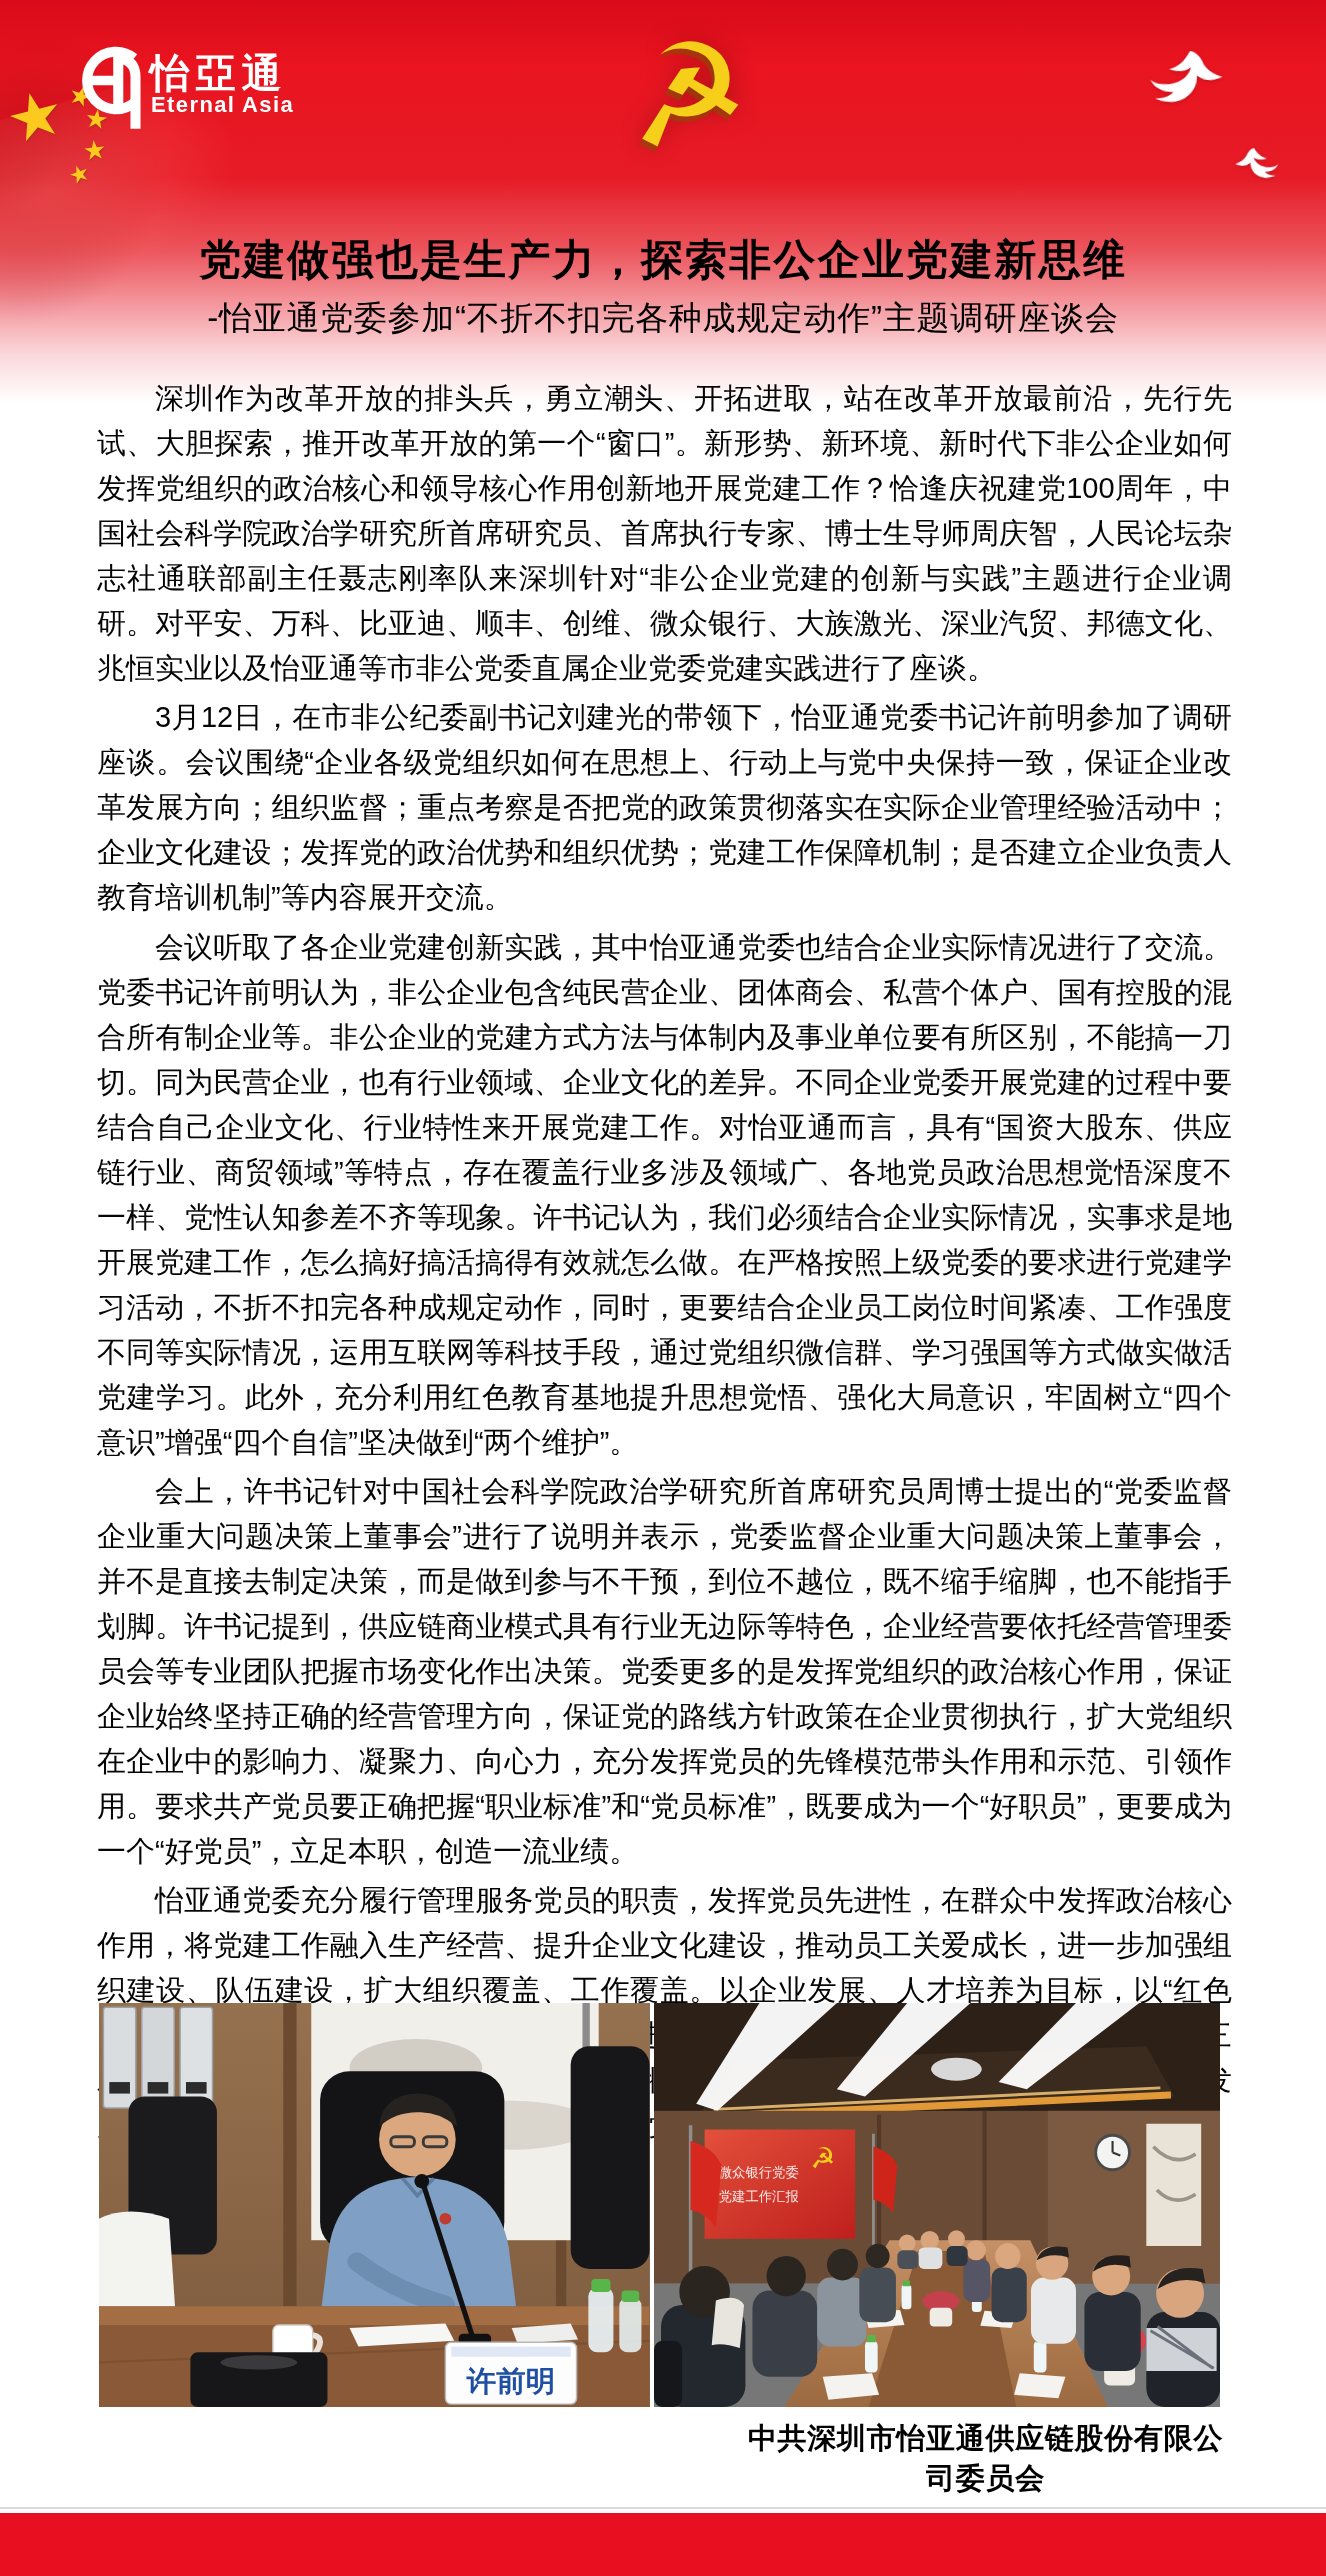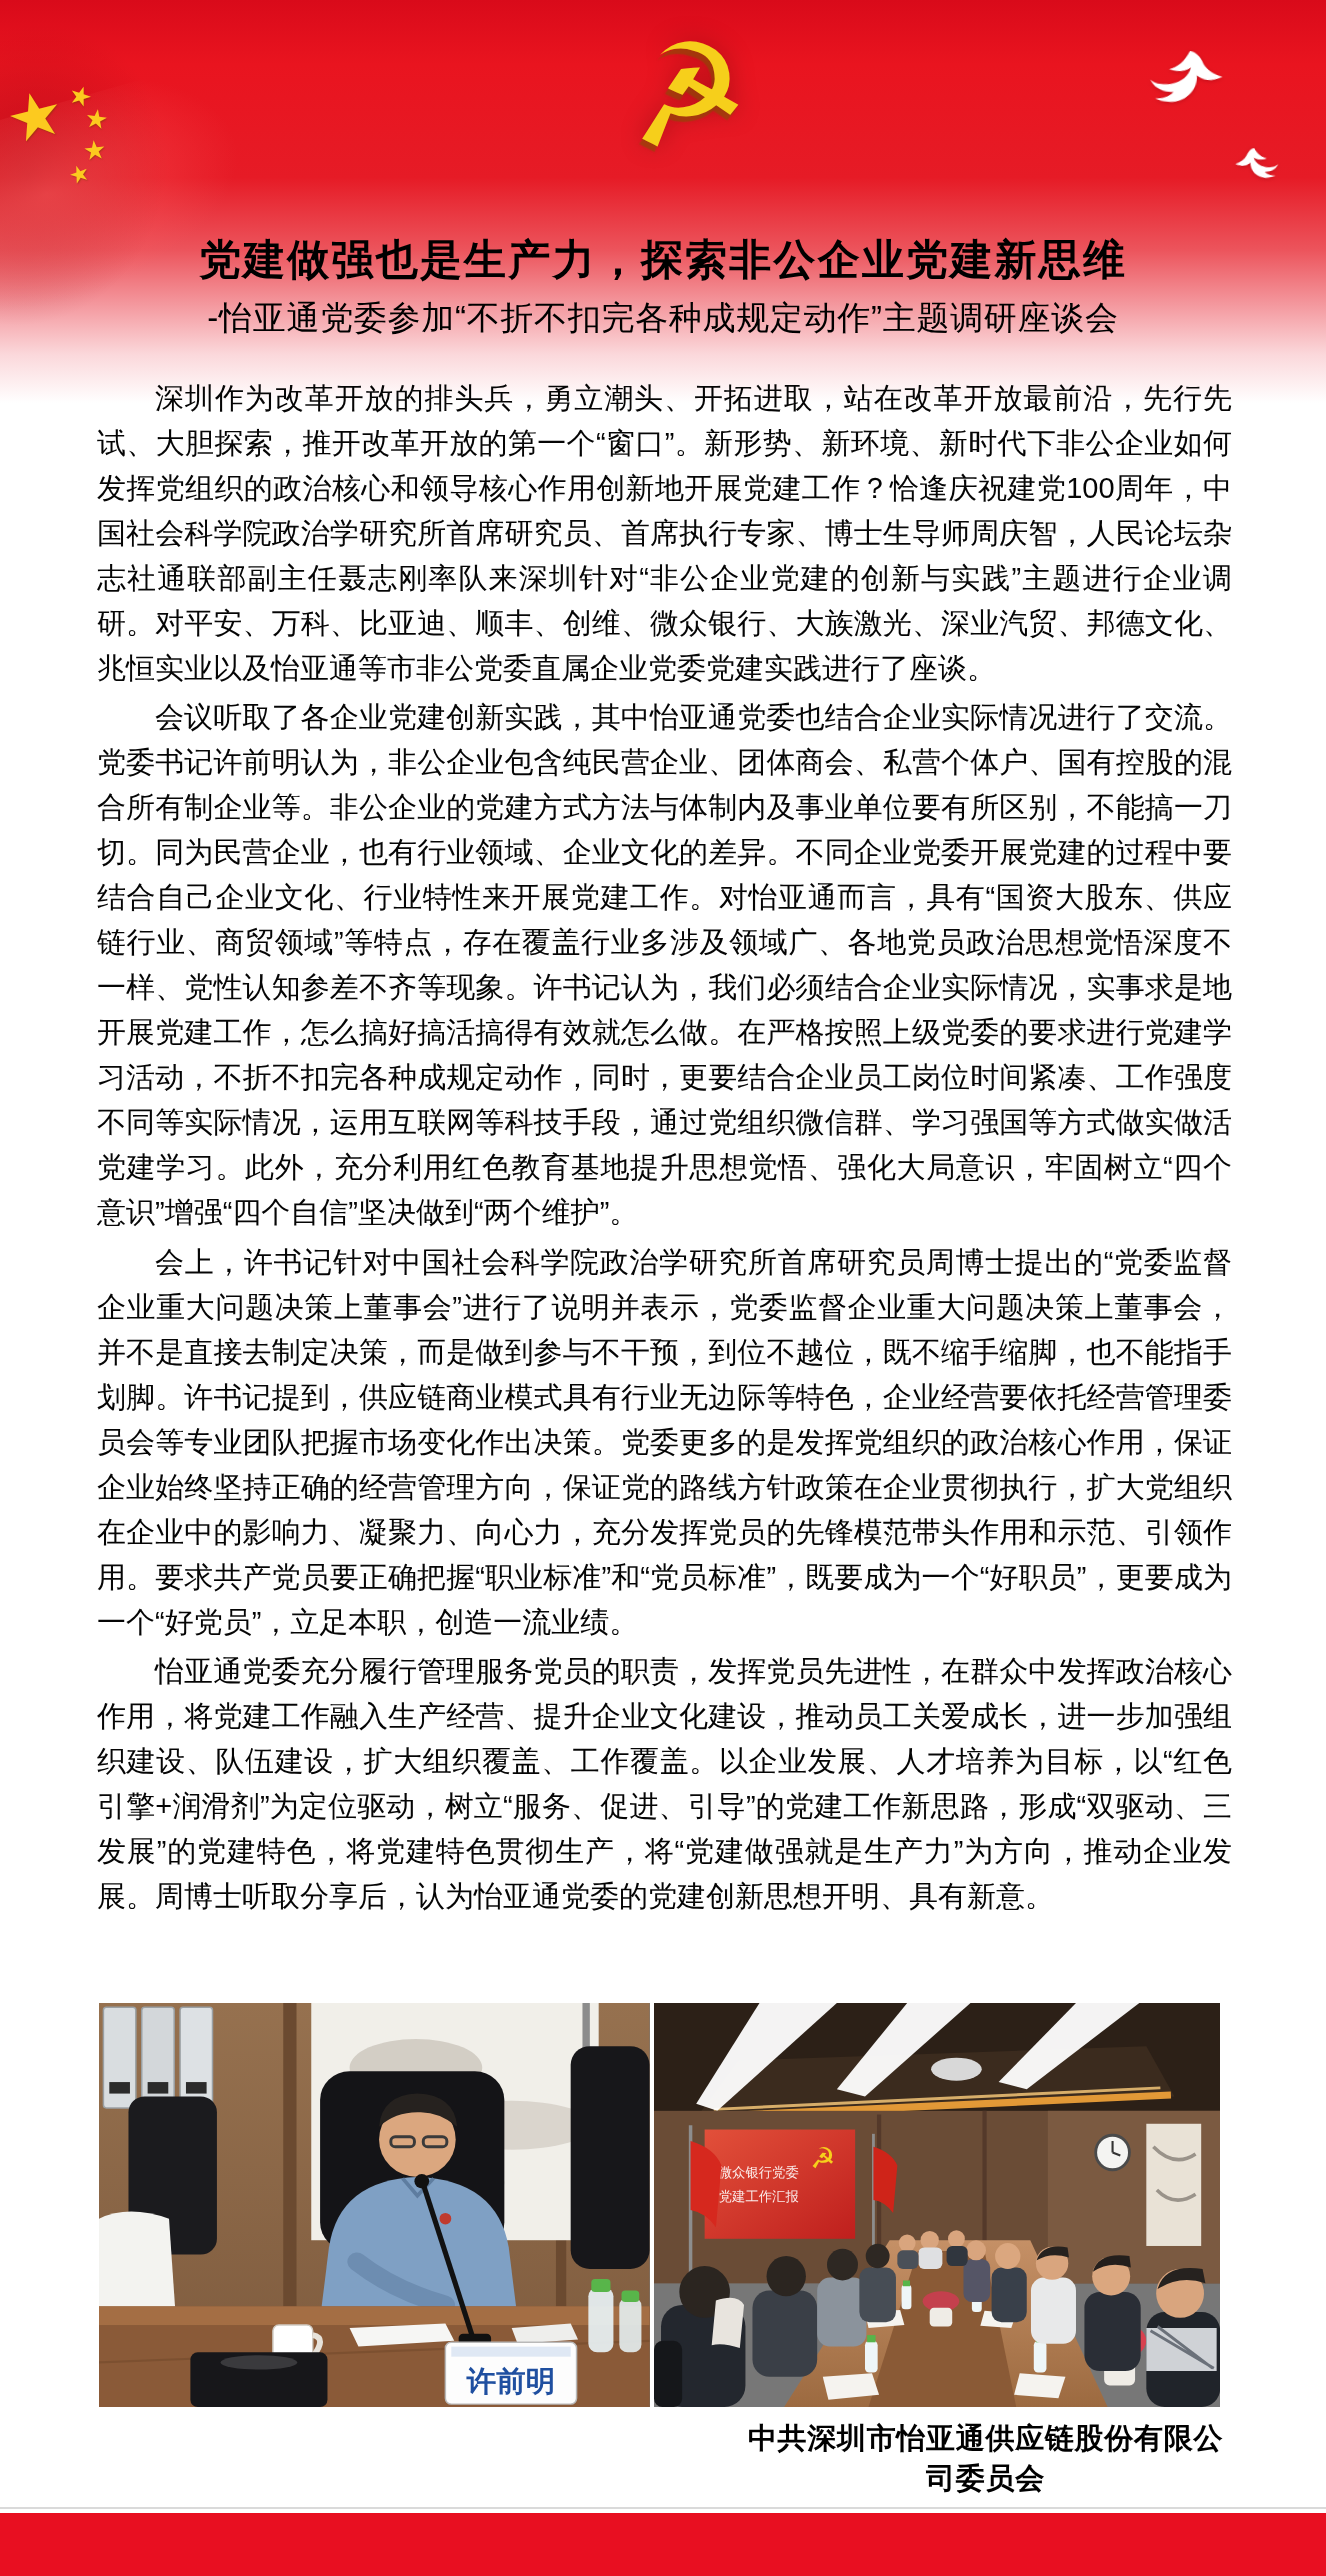--- a/index.html
+++ b/index.html
@@ -69,36 +69,46 @@
 
   <div class="hero">
     <div class="flag-wave wave2"></div>
     <div class="flag-wave wave1"></div>
     <span class="star star1">★</span>
     <span class="star star2">★</span>
     <span class="star star3">★</span>
     <span class="star star4">★</span>
     <span class="star star5">★</span>
 
+    <div class="logo">
+      <svg width="69" height="94" viewBox="0 0 96 124">
+        <path d="M78 22 A40 40 0 1 0 78 84" fill="none" stroke="#ffffff" stroke-width="14"></path>
+        <line x1="12" y1="53" x2="58" y2="53" stroke="#ffffff" stroke-width="13"></line>
+        <path d="M56 96 L56 22 Q80 24 80 48 L80 120" fill="none" stroke="#ffffff" stroke-width="14"></path>
+      </svg>
+      <div class="logo-cn">怡亞通</div>
+      <div class="logo-en">Eternal Asia</div>
+    </div>
 
     <div class="emblem">☭</div>
 
     <svg class="dove dove1" viewBox="0 0 120 100">
       <path d="M58 10 C52 26 42 36 30 40 C44 43 54 41 62 34 C60 47 50 57 36 61 C20 65 10 63 4 58 C10 69 24 75 40 73 C34 81 24 85 14 85 C30 91 48 89 60 78 C70 69 74 57 72 45 C82 52 96 52 110 43 C97 41 86 35 80 27 C74 16 66 10 58 10 Z"></path>
     </svg>
     <svg class="dove dove2" viewBox="0 0 120 100">
       <path d="M58 10 C52 26 42 36 30 40 C44 43 54 41 62 34 C60 47 50 57 36 61 C20 65 10 63 4 58 C10 69 24 75 40 73 C34 81 24 85 14 85 C30 91 48 89 60 78 C70 69 74 57 72 45 C82 52 96 52 110 43 C97 41 86 35 80 27 C74 16 66 10 58 10 Z"></path>
     </svg>
   </div>
 
   <h1 class="title">党建做强也是生产力，探索非公企业党建新思维</h1>
   <div class="subtitle">-怡亚通党委参加“不折不扣完各种成规定动作”主题调研座谈会</div>
 
   <div class="body-text">
     <p>深圳作为改革开放的排头兵，勇立潮头、开拓进取，站在改革开放最前沿，先行先试、大胆探索，推开改革开放的第一个“窗口”。新形势、新环境、新时代下非公企业如何发挥党组织的政治核心和领导核心作用创新地开展党建工作？恰逢庆祝建党100周年，中国社会科学院政治学研究所首席研究员、首席执行专家、博士生导师周庆智，人民论坛杂志社通联部副主任聂志刚率队来深圳针对“非公企业党建的创新与实践”主题进行企业调研。对平安、万科、比亚迪、顺丰、创维、微众银行、大族激光、深业汽贸、邦德文化、兆恒实业以及怡亚通等市非公党委直属企业党委党建实践进行了座谈。</p>
+    <p>3月12日，在市非公纪委副书记刘建光的带领下，怡亚通党委书记许前明参加了调研座谈。会议围绕“企业各级党组织如何在思想上、行动上与党中央保持一致，保证企业改革发展方向；组织监督；重点考察是否把党的政策贯彻落实在实际企业管理经验活动中；企业文化建设；发挥党的政治优势和组织优势；党建工作保障机制；是否建立企业负责人教育培训机制”等内容展开交流。</p>
     <p>会议听取了各企业党建创新实践，其中怡亚通党委也结合企业实际情况进行了交流。党委书记许前明认为，非公企业包含纯民营企业、团体商会、私营个体户、国有控股的混合所有制企业等。非公企业的党建方式方法与体制内及事业单位要有所区别，不能搞一刀切。同为民营企业，也有行业领域、企业文化的差异。不同企业党委开展党建的过程中要结合自己企业文化、行业特性来开展党建工作。对怡亚通而言，具有“国资大股东、供应链行业、商贸领域”等特点，存在覆盖行业多涉及领域广、各地党员政治思想觉悟深度不一样、党性认知参差不齐等现象。许书记认为，我们必须结合企业实际情况，实事求是地开展党建工作，怎么搞好搞活搞得有效就怎么做。在严格按照上级党委的要求进行党建学习活动，不折不扣完各种成规定动作，同时，更要结合企业员工岗位时间紧凑、工作强度不同等实际情况，运用互联网等科技手段，通过党组织微信群、学习强国等方式做实做活党建学习。此外，充分利用红色教育基地提升思想觉悟、强化大局意识，牢固树立“四个意识”增强“四个自信”坚决做到“两个维护”。</p>
     <p>会上，许书记针对中国社会科学院政治学研究所首席研究员周博士提出的“党委监督企业重大问题决策上董事会”进行了说明并表示，党委监督企业重大问题决策上董事会，并不是直接去制定决策，而是做到参与不干预，到位不越位，既不缩手缩脚，也不能指手划脚。许书记提到，供应链商业模式具有行业无边际等特色，企业经营要依托经营管理委员会等专业团队把握市场变化作出决策。党委更多的是发挥党组织的政治核心作用，保证企业始终坚持正确的经营管理方向，保证党的路线方针政策在企业贯彻执行，扩大党组织在企业中的影响力、凝聚力、向心力，充分发挥党员的先锋模范带头作用和示范、引领作用。要求共产党员要正确把握“职业标准”和“党员标准”，既要成为一个“好职员”，更要成为一个“好党员”，立足本职，创造一流业绩。</p>
     <p>怡亚通党委充分履行管理服务党员的职责，发挥党员先进性，在群众中发挥政治核心作用，将党建工作融入生产经营、提升企业文化建设，推动员工关爱成长，进一步加强组织建设、队伍建设，扩大组织覆盖、工作覆盖。以企业发展、人才培养为目标，以“红色引擎+润滑剂”为定位驱动，树立“服务、促进、引导”的党建工作新思路，形成“双驱动、三发展”的党建特色，将党建特色贯彻生产，将“党建做强就是生产力”为方向，推动企业发展。周博士听取分享后，认为怡亚通党委的党建创新思想开明、具有新意。</p>
   </div>
 
   <div class="photos">
 
     <div class="photo photo-left">
       <svg viewBox="0 0 747 562" preserveAspectRatio="none">
         <defs>

